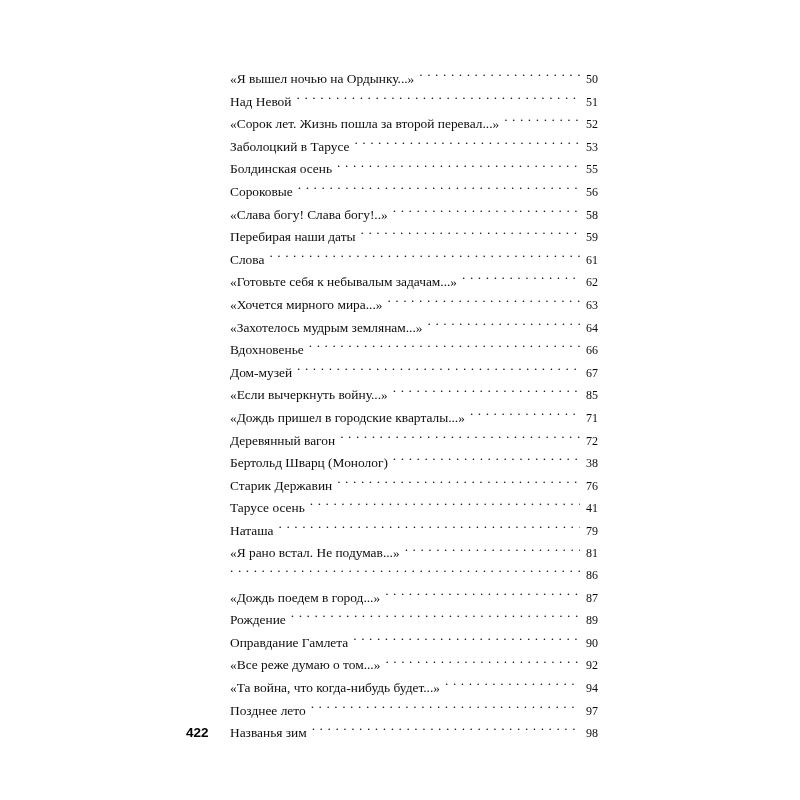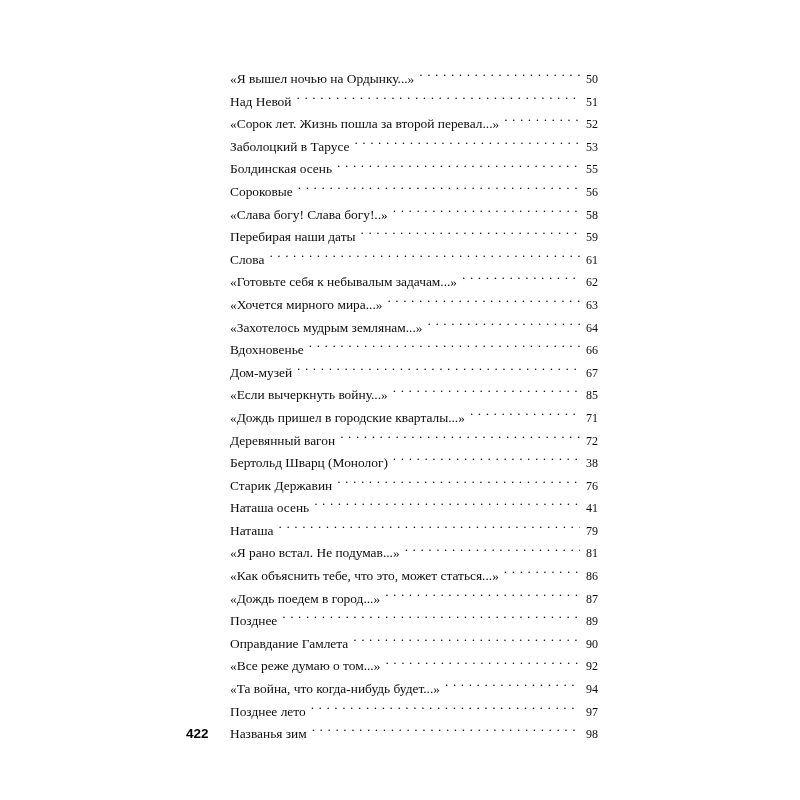--- a/index.html
+++ b/index.html
@@ -184,51 +184,50 @@
         <span class="page-num">38</span>
       </div>
       <div class="toc-row">
         <span class="folio"></span>
         <span class="title">Старик Державин</span>
         <span class="leader"></span>
         <span class="page-num">76</span>
       </div>
       <div class="toc-row">
         <span class="folio"></span>
-        <span class="title">Наташа осень</span>
+        <span class="title">Тарусе осень</span>
         <span class="leader"></span>
         <span class="page-num">41</span>
       </div>
       <div class="toc-row">
         <span class="folio"></span>
         <span class="title">Наташа</span>
         <span class="leader"></span>
         <span class="page-num">79</span>
       </div>
       <div class="toc-row">
         <span class="folio"></span>
         <span class="title">«Я рано встал. Не подумав...»</span>
         <span class="leader"></span>
         <span class="page-num">81</span>
       </div>
       <div class="toc-row">
         <span class="folio"></span>
-        <span class="title">«Как объяснить тебе, что это, может статься...»</span>
         <span class="leader"></span>
         <span class="page-num">86</span>
       </div>
       <div class="toc-row">
         <span class="folio"></span>
         <span class="title">«Дождь поедем в город...»</span>
         <span class="leader"></span>
         <span class="page-num">87</span>
       </div>
       <div class="toc-row">
         <span class="folio"></span>
-        <span class="title">Позднее</span>
+        <span class="title">Рождение</span>
         <span class="leader"></span>
         <span class="page-num">89</span>
       </div>
       <div class="toc-row">
         <span class="folio"></span>
         <span class="title">Оправдание Гамлета</span>
         <span class="leader"></span>
         <span class="page-num">90</span>
       </div>
       <div class="toc-row">

